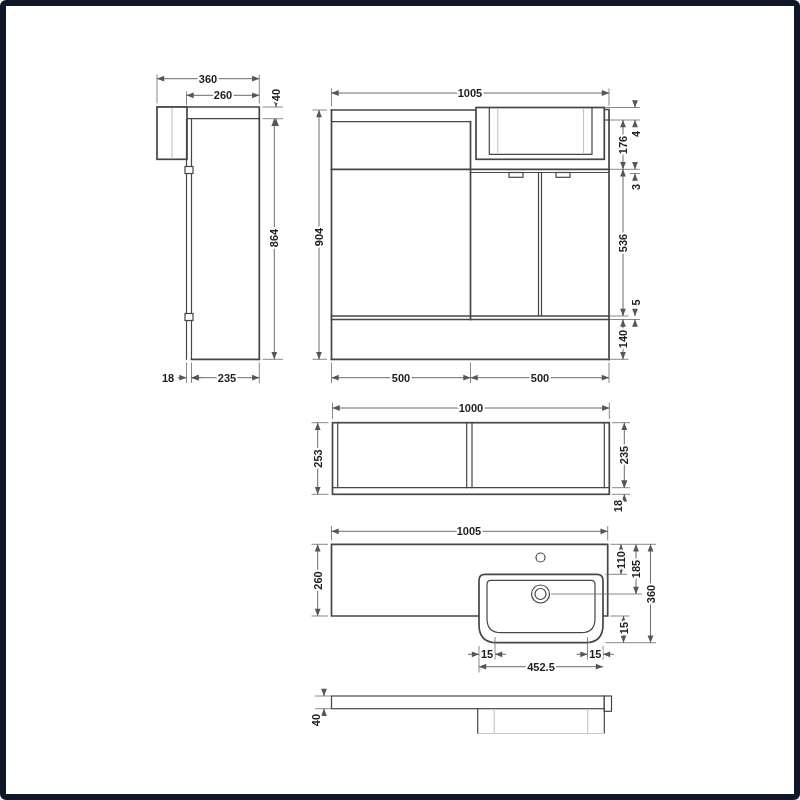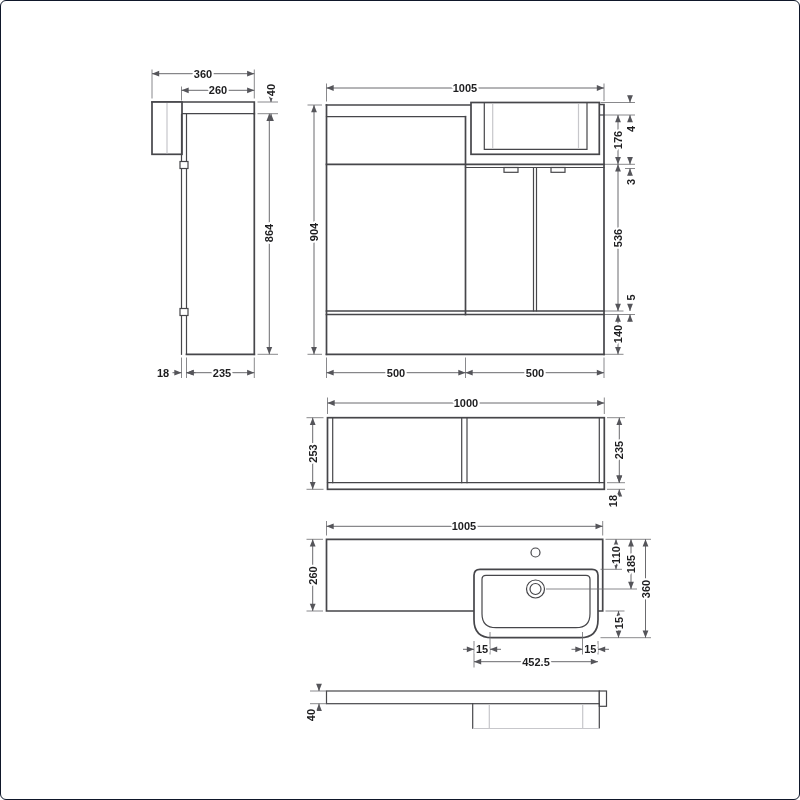--- a/index.html
+++ b/index.html
@@ -1,17 +1,17 @@
 <!DOCTYPE html>
 <html><head>
 <meta charset="utf-8">
 <style>
   html,body{margin:0;padding:0;background:#ffffff;}
   #canvas{position:relative;width:800px;height:800px;background:#ffffff;
-          border:1px solid #0f172a;border-radius:6px;box-sizing:border-box;
+          border:6px solid #0f172a;border-radius:6px;box-sizing:border-box;
           font-family:"Liberation Sans", sans-serif;}
   svg{position:absolute;left:0;top:0;}
   .ol{stroke:#46464a;stroke-width:1.7;fill:none;stroke-linecap:square;}
   .om{stroke:#46464a;stroke-width:1.2;fill:none;stroke-linecap:square;}
   .lt{stroke:#c7c7cb;stroke-width:1.2;fill:none;}
   .dm{stroke:#5a5a5e;stroke-width:0.9;fill:none;}
   .ex{stroke:#6b6b6f;stroke-width:0.8;fill:none;}
   .wf{fill:#ffffff;}
   text.dl{font-family:"Liberation Sans", sans-serif;font-size:11px;font-weight:bold;
           fill:#1e1e20;text-anchor:middle;dominant-baseline:central;

